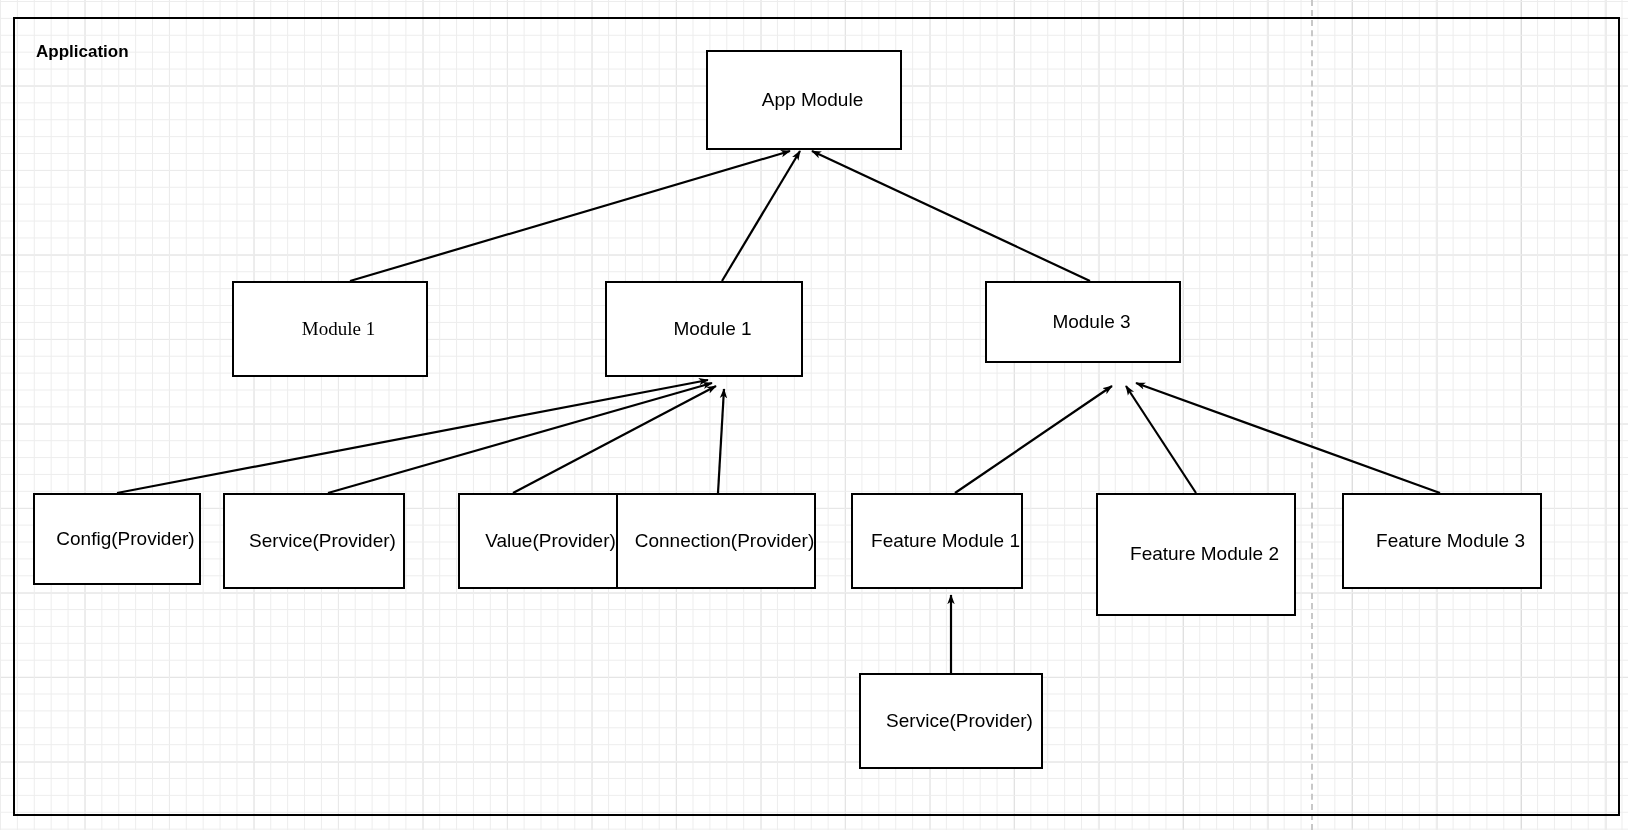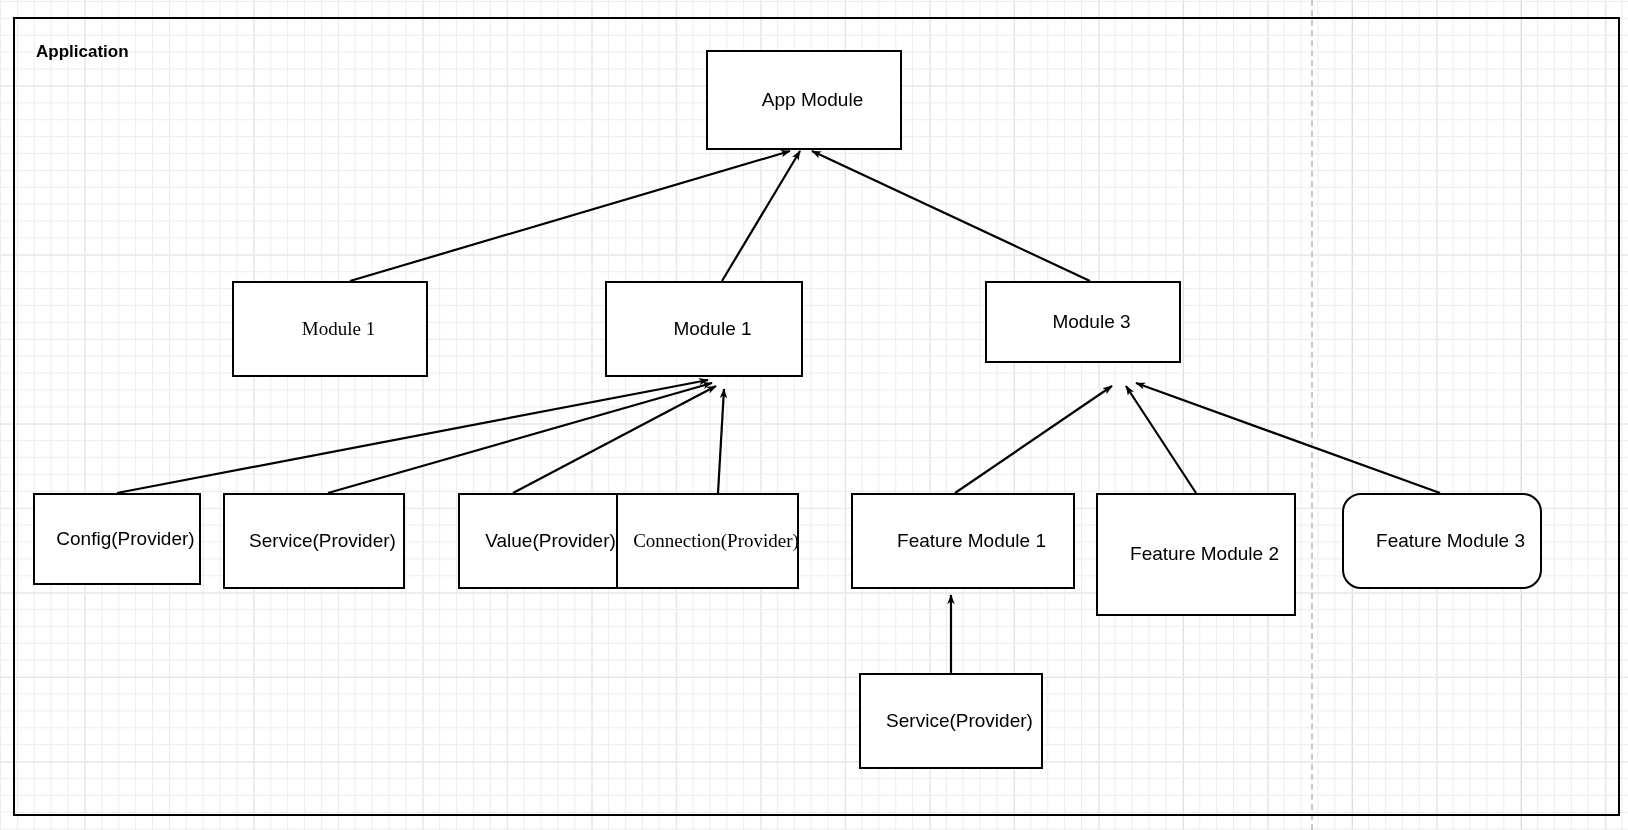--- a/index.html
+++ b/index.html
@@ -118,30 +118,30 @@
       </div>
       <div class="node" style="left: 33px; top: 493px; width: 168px; height: 92px;">
         <span>Config(Provider)</span>
       </div>
       <div class="node" style="left: 223px; top: 493px; width: 182px; height: 96px;">
         <span>Service(Provider)</span>
       </div>
       <div class="node" style="left: 426px; top: 493px; width: 168px; height: 96px; margin-left: 32px;">
         <span>Value(Provider)</span>
       </div>
-      <div class="node" style="left: 616px; top: 493px; width: 183px; height: 96px; font-family: Liberation Serif, serif;">
+      <div class="node" style="left: 616px; top: 493px; width: 200px; height: 96px;">
         <span>Connection(Provider)</span>
       </div>
-      <div class="node" style="left: 851px; top: 493px; width: 224px; height: 96px;">
+      <div class="node" style="left: 851px; top: 493px; width: 172px; height: 96px;">
         <span>Feature Module 1</span>
       </div>
       <div class="node" style="left: 1096px; top: 493px; width: 200px; height: 123px;">
         <span>Feature Module 2</span>
       </div>
-      <div class="node" style="left: 1342px; top: 493px; width: 200px; height: 96px; border-radius: 19px;">
+      <div class="node" style="left: 1342px; top: 493px; width: 200px; height: 96px;">
         <span>Feature Module 3</span>
       </div>
       <div class="node" style="left: 859px; top: 673px; width: 184px; height: 96px;">
         <span>Service(Provider)</span>
       </div>
     </div>
 
 </div>
 
 </body></html>

